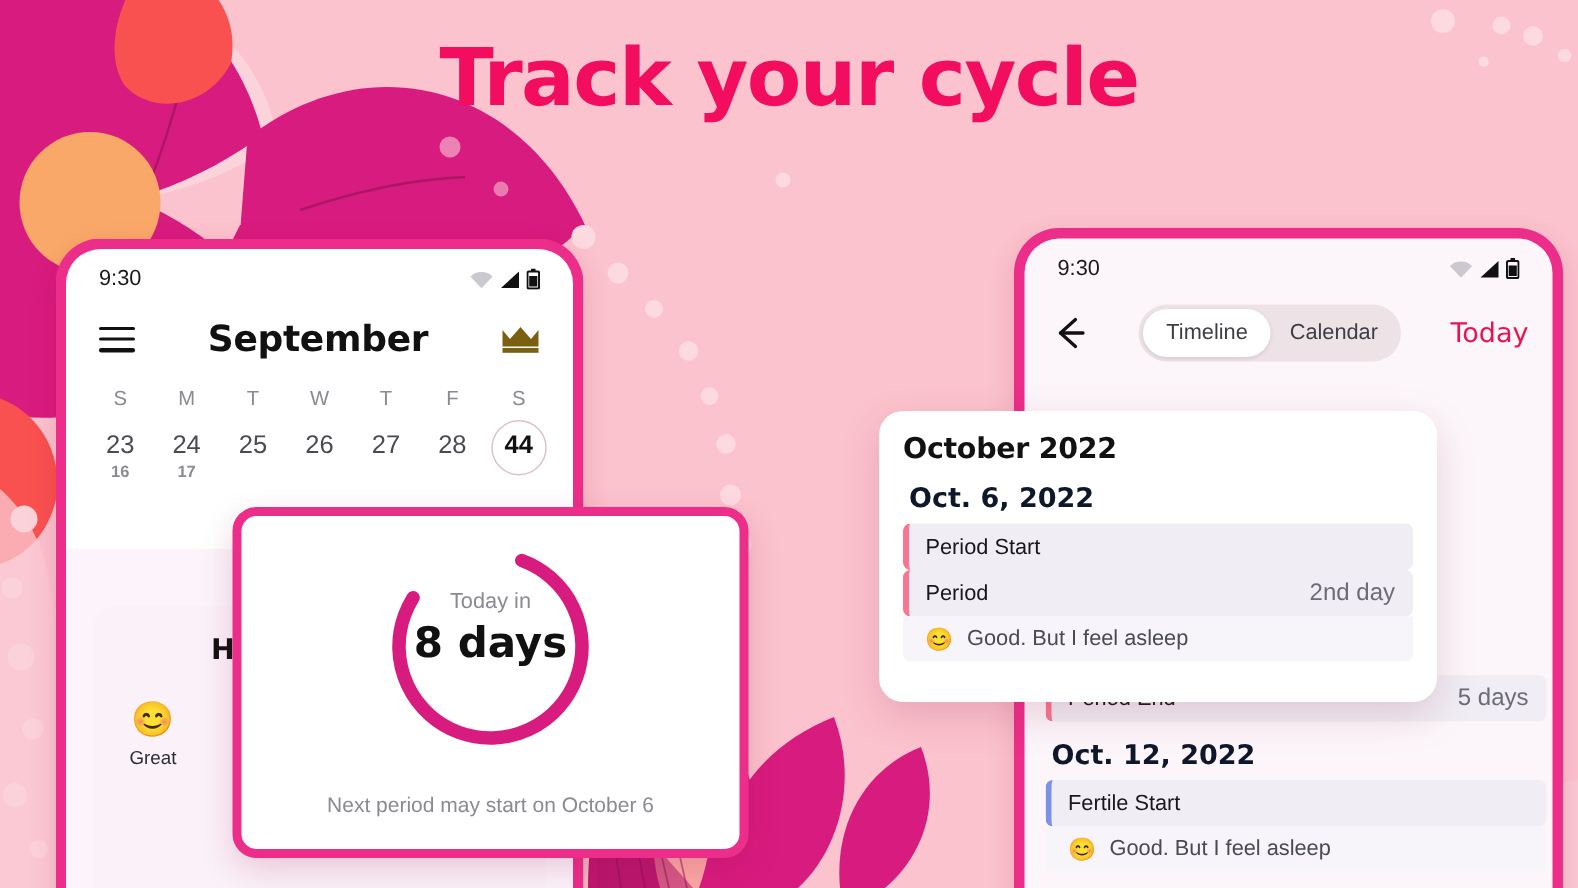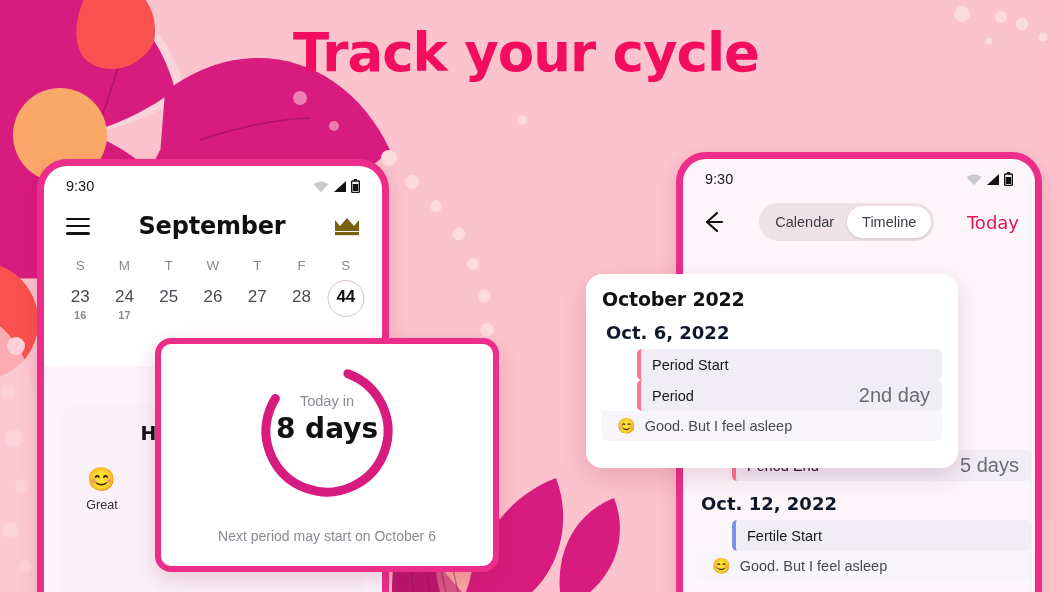--- a/index.html
+++ b/index.html
@@ -131,25 +131,25 @@
     font-size:18px;color:#E8134F;flex:0 0 auto;cursor:pointer;
     font-family:"DejaVu Sans", sans-serif;
   }
 
   .timeline-body{padding:6px 4px 0 14px;}
   .tl-date{font-size:18px;font-weight:bold;color:#0f172a;margin:12px 0 6px 4px;
     font-family:"DejaVu Sans", sans-serif;}
   .tl-ev{
     display:flex;align-items:center;justify-content:space-between;
     background:#F0EDF4;border-radius:5px;height:31px;padding:0 12px 0 0;
-    border-left:4px solid #FB7590;overflow:hidden;margin-left:35px;
+    border-left:4px solid #FB7590;overflow:hidden;
   }
   .tl-ev.fertile{border-left-color:#7B92E8;}
   .tl-ev .ev-name{font-size:14.5px;color:#18181b;padding-left:11px;}
-  .tl-ev .ev-meta{font-size:20px;color:#6c6c76;}
+  .tl-ev .ev-meta{font-size:16px;color:#6c6c76;}
   .tl-note{
     display:flex;align-items:center;gap:9px;background:#F7F5FA;
     height:30px;padding-left:15px;border-radius:0 0 5px 5px;
     font-size:14.5px;color:#4a4a52;
   }
   .tl-note .em{font-size:15px;}
 
   
   #october-card{
     position:absolute;left:586px;top:274px;width:372px;height:194px;
@@ -363,22 +363,22 @@
         </svg>
       </span>
     </div>
 
     <div class="rp-appbar">
       <svg class="back-arrow" viewBox="0 0 26 26">
         <path d="M16 4 L6 13 L16 22" fill="none" stroke="#111" stroke-width="2.2" stroke-linecap="round" stroke-linejoin="round"></path>
         <path d="M6 13 H21" stroke="#111" stroke-width="2.2" stroke-linecap="round"></path>
       </svg>
       <div class="segmented">
+        <div class="seg active">Timeline</div>
         <div class="seg">Calendar</div>
-        <div class="seg active">Timeline</div>
       </div>
       <div class="today-btn">Today</div>
     </div>
 
     <div class="timeline-body">
       <div style="height:152px"></div>
 
       <div>
         <div class="tl-date">Oct. 10, 2022</div>
         <div class="tl-ev">

